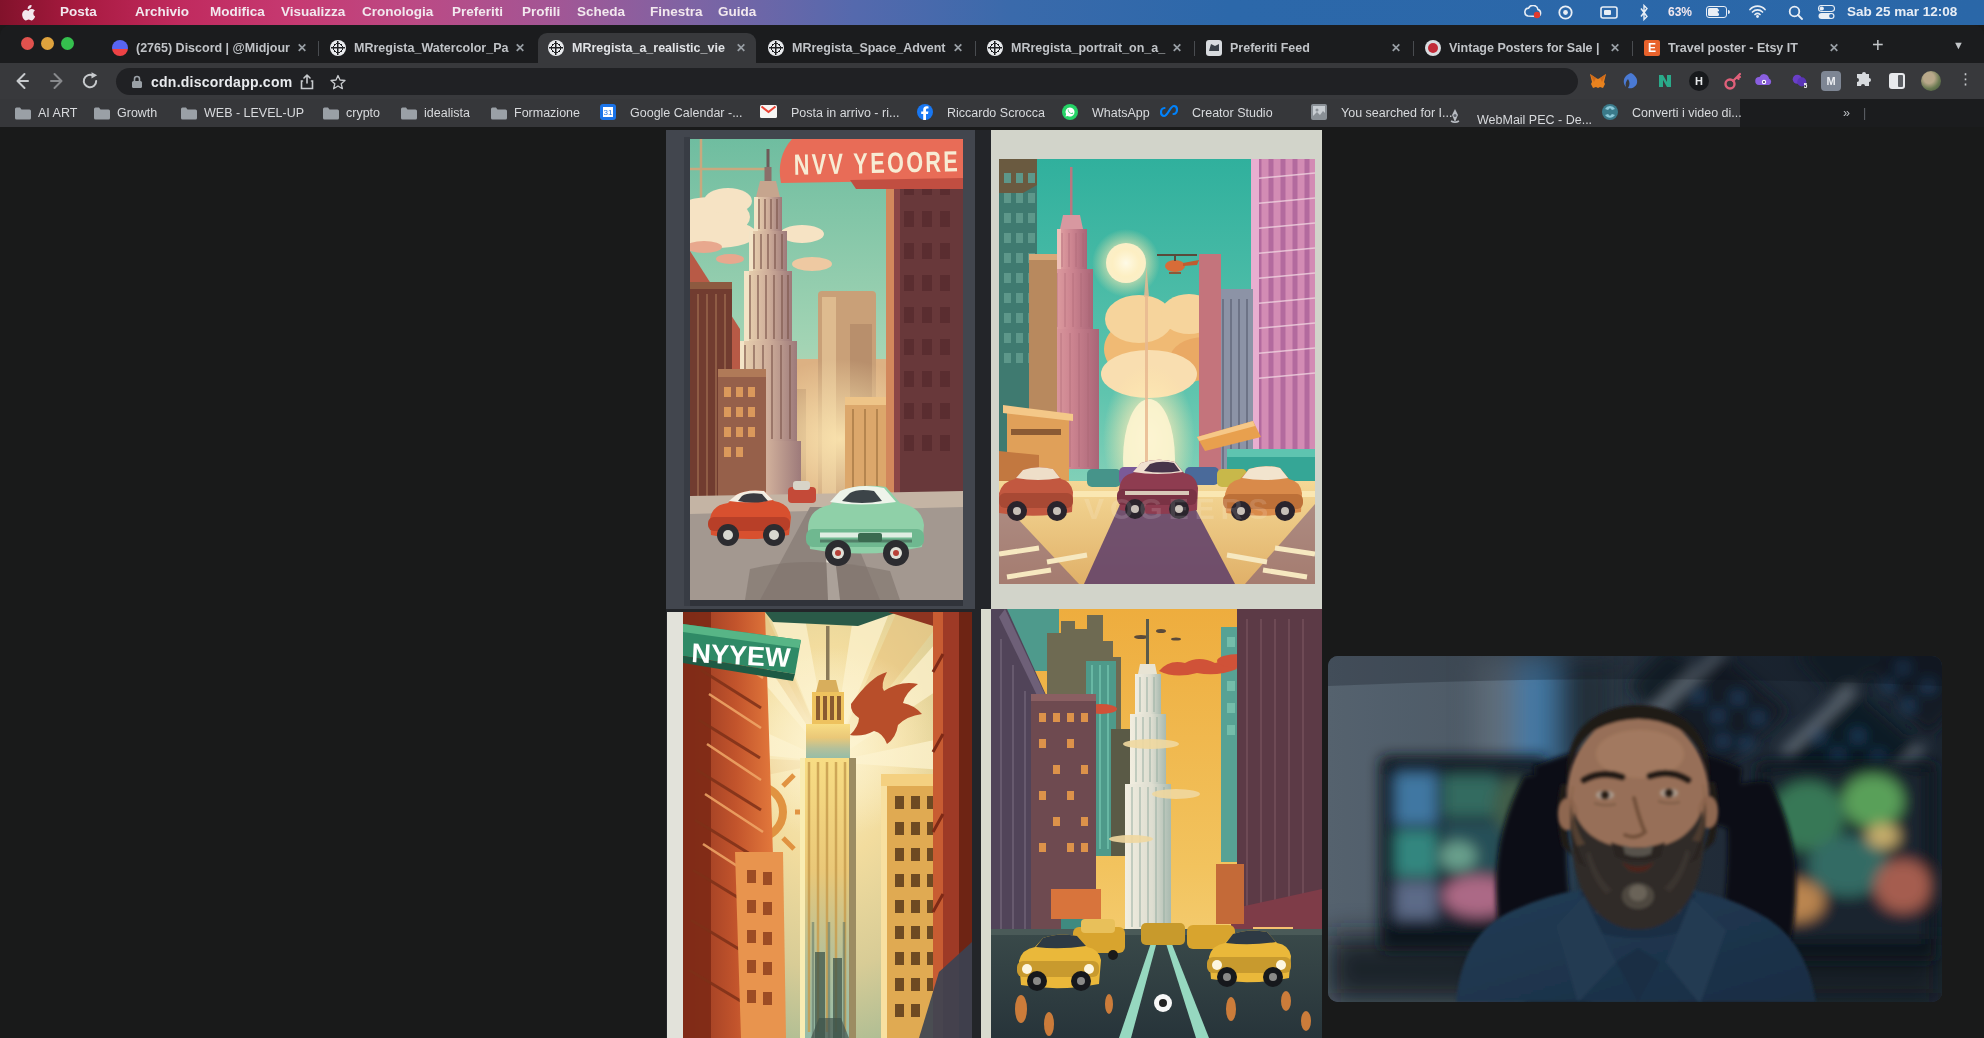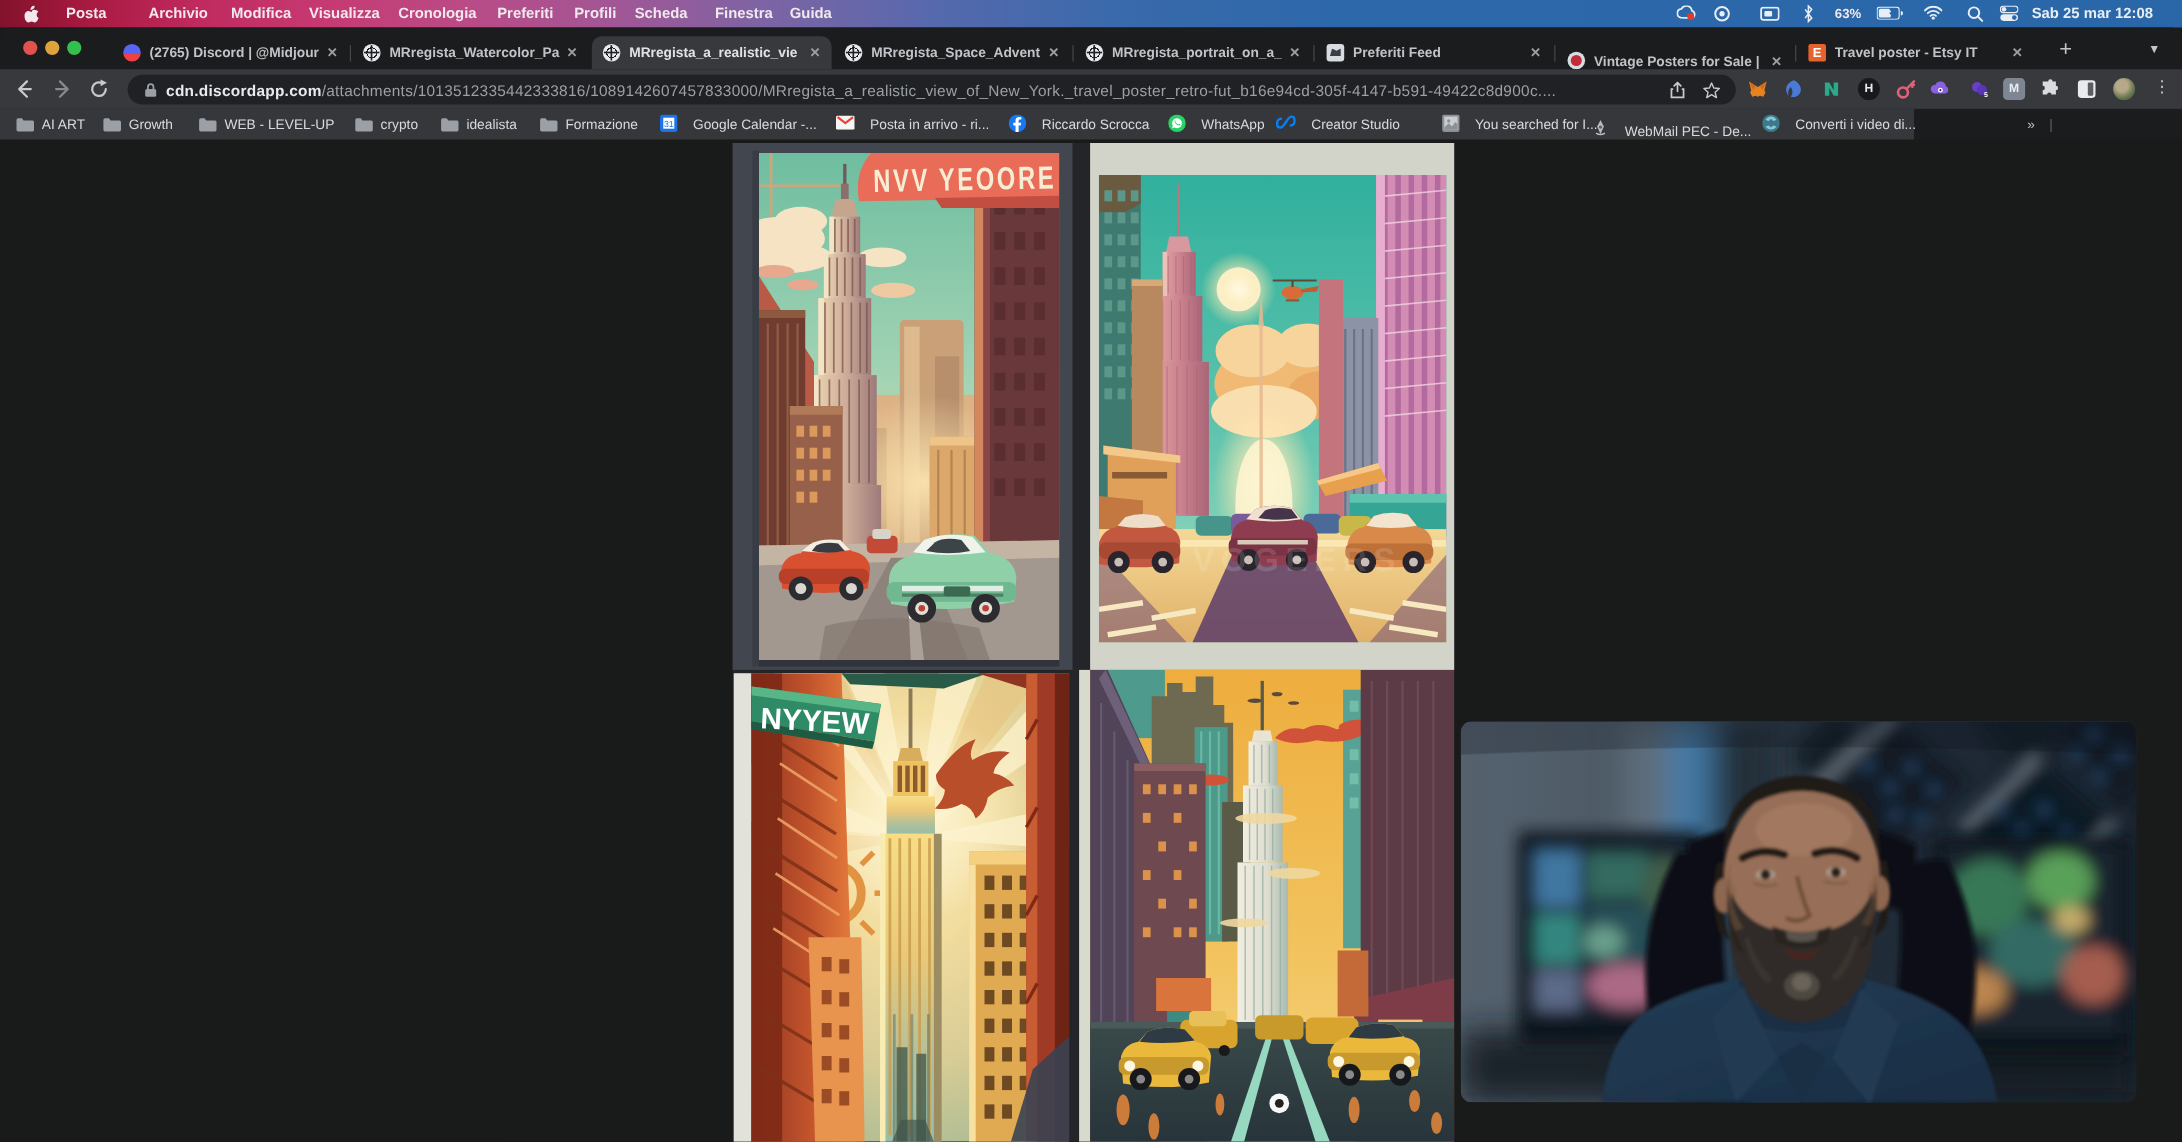--- a/index.html
+++ b/index.html
@@ -141,21 +141,21 @@
       </div>
     <div class="tabsep" style="left:1194px;"></div>
     <div class="tab" style="left:1196px;width:215px;">
         <span class="fav" style="background:#d8dbdf;border-radius:3px;">
           <i style="position:absolute;left:3px;top:4px;width:10px;height:7px;background:#3a4048;clip-path:polygon(0 100%,20% 0,60% 30%,100% 0,100% 100%);"></i>
         </span>
         <span class="ttl">Preferiti Feed</span>
         <span class="x">✕</span>
       </div>
     <div class="tabsep" style="left:1413px;"></div>
-    <div class="tab" style="left:1415px;width:215px;align-items:flex-end;">
+    <div class="tab" style="left:1415px;width:215px;">
         <span class="fav" style="background:#d8dce0;border-radius:50%;">
           <i style="position:absolute;left:3px;top:3px;width:10px;height:10px;background:#c22b38;border-radius:50%;"></i>
         </span>
         <span class="ttl">Vintage Posters for Sale |</span>
         <span class="x">✕</span>
       </div>
     <div class="tabsep" style="left:1632px;"></div>
     <div class="tab" style="left:1634px;width:215px;">
         <span class="fav" style="background:#e8622c;border-radius:2px;display:flex;align-items:center;justify-content:center;color:#fff;font-size:12px;font-weight:bold;">E</span>
         <span class="ttl">Travel poster - Etsy IT</span>
@@ -177,21 +177,20 @@
         <path d="M16.2 10 A6.2 6.2 0 1 1 12.8 4.5" stroke="#c7cacd" stroke-width="2" fill="none" stroke-linecap="round"></path>
         <path d="M11.5 1.2 L17.2 4.2 L11.5 7.4 Z" fill="#c7cacd"></path>
       </svg>
 
     <div id="omni">
       <svg style="margin:0 8px 0 15px;flex:0 0 12px;" width="12" height="14" viewBox="0 0 12 14">
           <rect x="1" y="6" width="10" height="7" rx="1.5" fill="#9aa0a6"></rect>
           <path d="M3.5 6 V4 a2.5 2.5 0 0 1 5 0 V6" stroke="#9aa0a6" stroke-width="1.6" fill="none"></path>
         </svg>
       <span class="host">cdn.discordapp.com</span>
-        <span class="rest">/attachments/1013512335442333816/1089142607457833000/MRregista_a_realistic_view_of_New_York._travel_poster_retro-fut_b16e94cd-305f-4147-b591-49422c8d900c....</span>
       <svg style="flex:0 0 14px;margin:0 16px 0 8px;" width="14" height="16" viewBox="0 0 14 16">
           <path d="M7 1 L7 9 M4 4 L7 1 L10 4" stroke="#c7cacd" stroke-width="1.6" fill="none" stroke-linecap="round" stroke-linejoin="round"></path>
           <path d="M2.5 7 H1.5 V14.5 H12.5 V7 H11.5" stroke="#c7cacd" stroke-width="1.6" fill="none" stroke-linecap="round"></path>
         </svg>
       <svg style="flex:0 0 16px;margin:0 14px 0 0;" width="16" height="16" viewBox="0 0 16 16">
           <path d="M8 1.5 L10 6 L15 6.5 L11.2 9.8 L12.4 14.7 L8 12 L3.6 14.7 L4.8 9.8 L1 6.5 L6 6 Z" stroke="#c7cacd" stroke-width="1.3" fill="none" stroke-linejoin="round"></path>
         </svg>
     </div>
 
     <span class="ext" style="left:1588px;">

